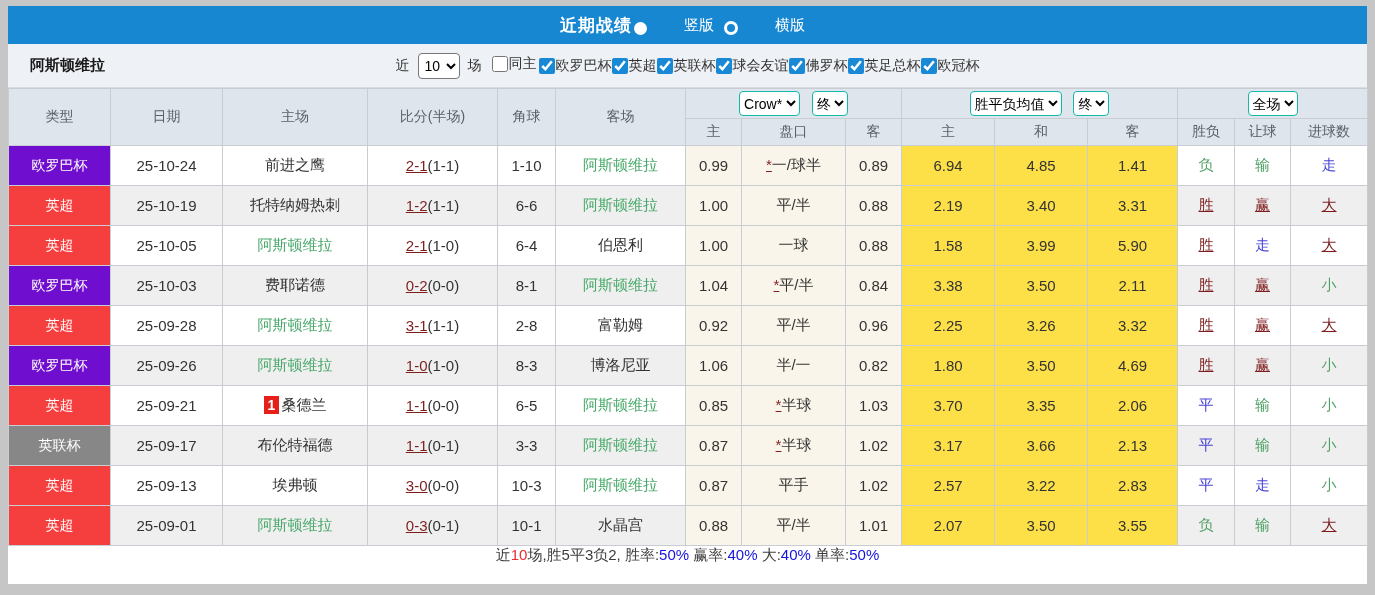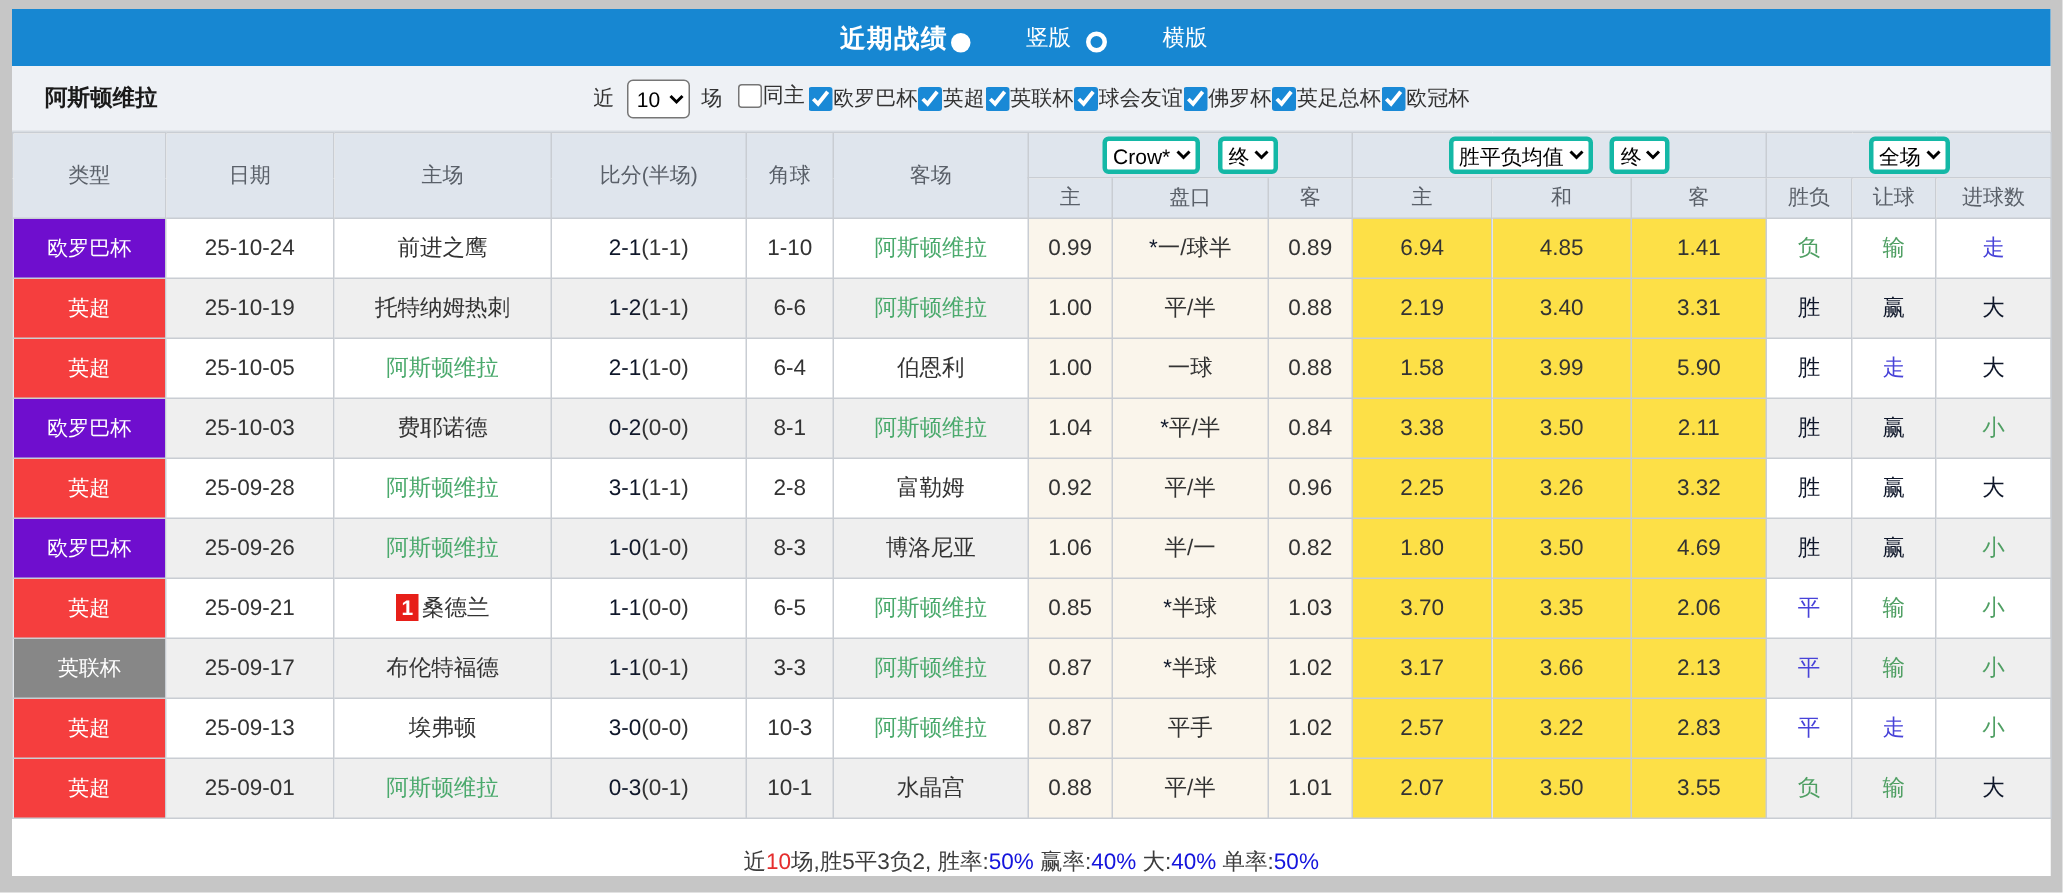--- a/index.html
+++ b/index.html
@@ -25,35 +25,35 @@
   .cb-item input { width:16px; height:16px; accent-color:#1989d6; margin:0 1px 0 0; }
   .cb-item span { font-size:14px; }
   .cb-item.first { margin:0 2px 4px 6px; }
 
   
   table { border-collapse:collapse; table-layout:fixed; width:1359px; }
   th,td { border:1px solid #c9cdd3; text-align:center; white-space:nowrap; overflow:hidden; padding:0; }
   thead th { background:#dfe5ed; color:#5a6069; font-weight:normal; font-size:14px; }
   thead tr.hdr1 th { height:30px; }
   thead tr.hdr2 th { height:27px; }
-  thead select { font-size:14px; height:25px; border:3px solid #14b8a6; border-radius:4px; background:#fff; margin:0 4px; }
+  thead select { font-size:14px; height:25px; border:1px solid #14b8a6; border-radius:4px; background:#fff; margin:0 4px; }
   tbody td { height:40px; font-size:15px; color:#333; }
   tr.alt td { background:#efefef; }
   tr td.odds { background:#faf5eb; }
   tr td.avg { background:#fde047; }
   td.league { color:#fff; font-size:14px; }
   td.date { font-size:15px; }
-  .c-red { color:#0f172a; }
+  .c-red { color:#7f1d1d;text-decoration:underline; }
   .c-green { color:#4f9f63; }
   .c-blue { color:#4843d8; }
   .team-green { color:#4aa96c; }
   .num-badge { display:inline-block; background:#e71f19; color:#fff; font-weight:bold; font-size:14px; padding:1px 4px; margin-right:2px; }
 
   
-  .footer { height:38px; display:flex; align-items:flex-end; justify-content:center; font-size:15px; color:#3c3c3c; background:#fff; }
+  .footer { height:38px; display:flex; align-items:flex-start; justify-content:center; font-size:15px; color:#3c3c3c; background:#fff; }
   .footer .f-red { color:#e52e2e; }
   .footer .f-blue { color:#1414dd; }
 </style>
 </head>
 <body>
 
 <div class="page">
 
   <div class="title-bar">
     <span class="title-text">近期战绩</span>

